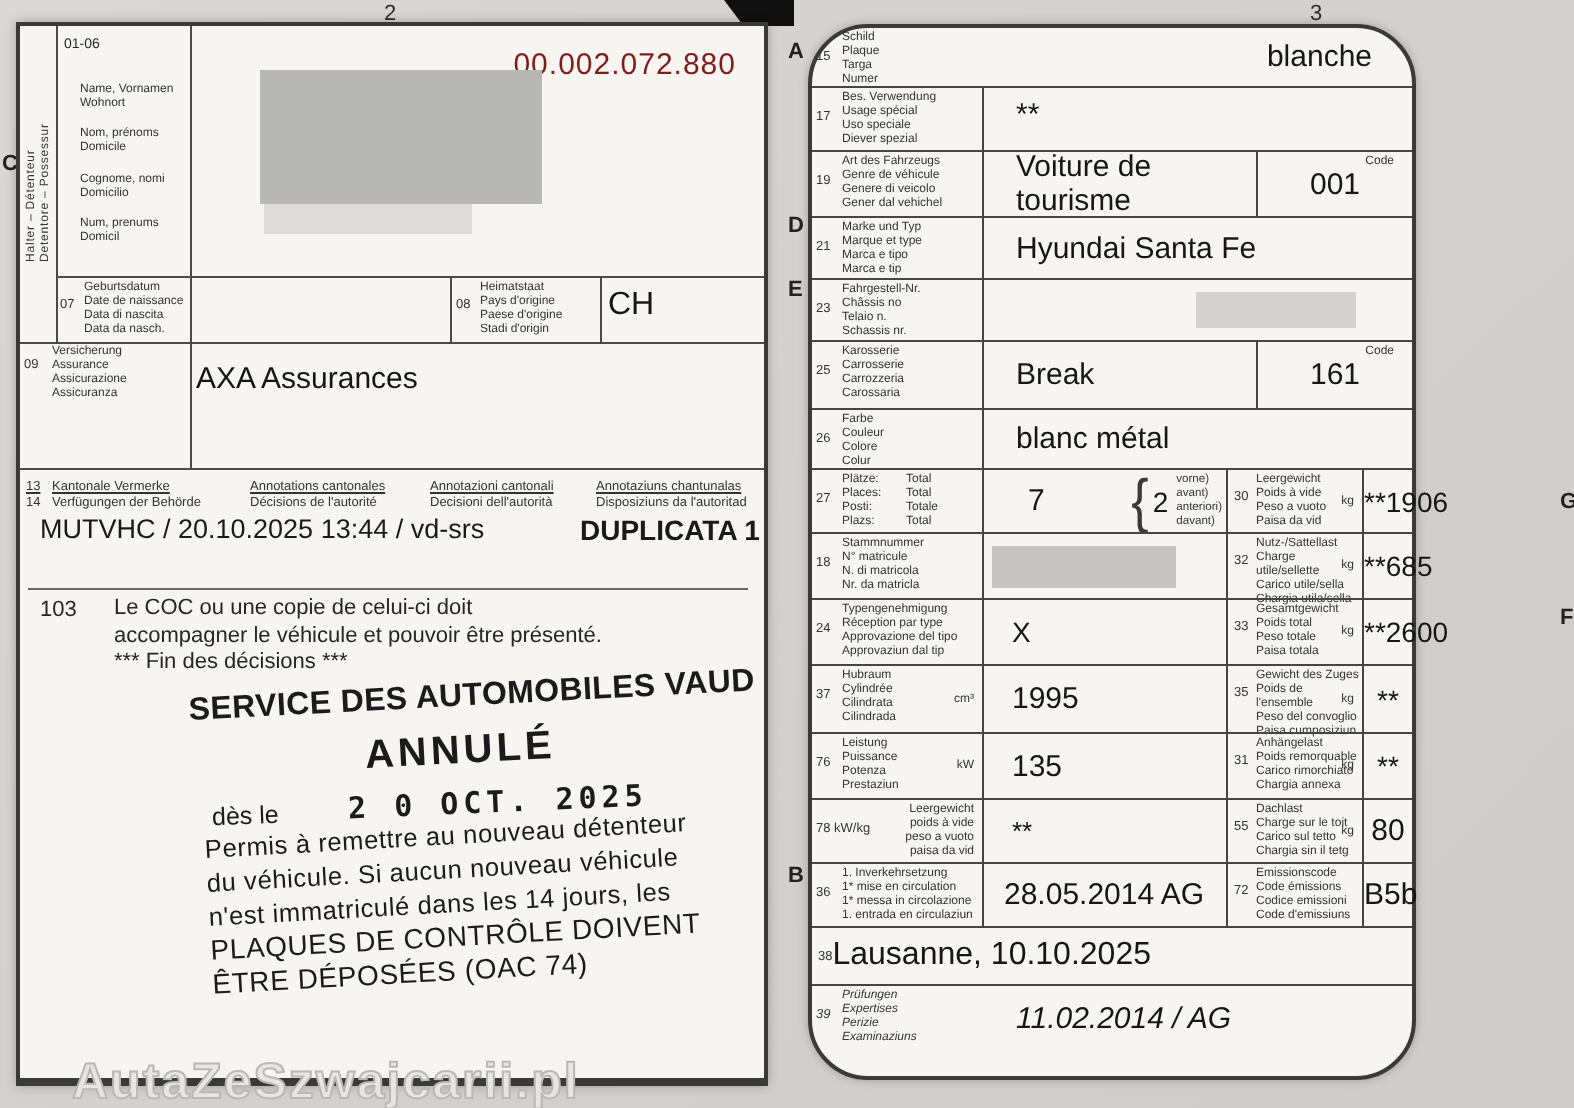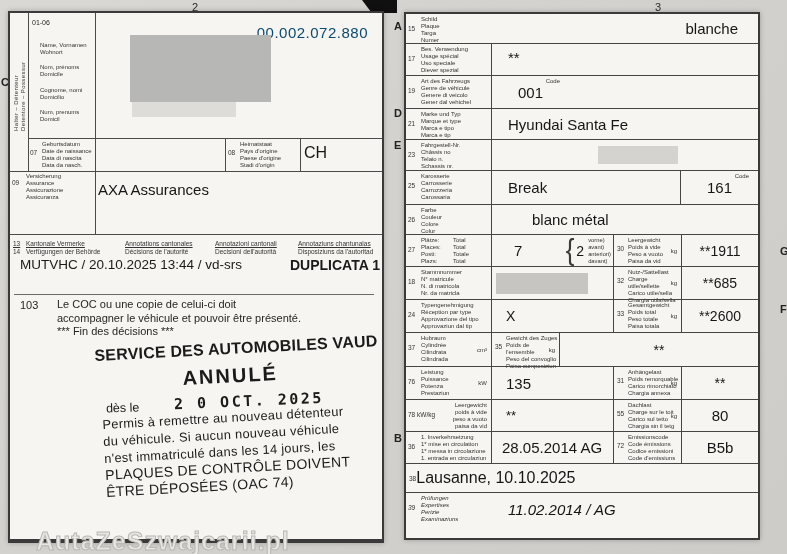--- a/index.html
+++ b/index.html
@@ -2,21 +2,21 @@
 <html><head>
 <meta charset="utf-8">
 <style>
   html,body{margin:0;padding:0;}
   body{background:#c9c8c4;font-family:"Liberation Sans",sans-serif;color:#262626;}
   #canvas{position:relative;width:787px;height:554px;overflow:hidden;
     background:linear-gradient(135deg,#d9d8d4 0%,#d3d2ce 40%,#cdccc8 100%);}
   .page{position:absolute;background:#f6f5f1;border:2px solid #3a3a3a;box-sizing:border-box;
     box-shadow:0 0 5px rgba(0,0,0,.25);}
   #page-left{left:8px;top:11px;width:376px;height:532px;border-bottom-width:4px;}
-  #page-right{left:404px;top:12px;width:356px;height:528px;display:flex;flex-direction:column;}
+  #page-right{left:404px;top:12px;width:304px;height:528px;display:flex;flex-direction:column;border-radius:30px;}
   .pagenum{position:absolute;font-size:11px;color:#2b2b2b;}
   .corner-mark{position:absolute;left:362px;top:0;width:35px;height:13px;background:#101010;
     clip-path:polygon(0 0,100% 0,100% 100%,28% 100%);}
   .mletter{position:absolute;font-size:11px;font-weight:bold;color:#222;}
   .lbl{font-size:6px;line-height:7px;white-space:pre-line;color:#333;}
   .fnum{font-size:6.5px;color:#333;}
   .val{font-size:15px;color:#161616;}
   .hline{position:absolute;background:#4a4a4a;height:1px;}
   .vline{position:absolute;background:#4a4a4a;width:1px;}
   .redact{position:absolute;}
@@ -77,21 +77,21 @@
     <div class="hline" style="left:18px;top:125px;width:354px;"></div>
     <div class="hline" style="left:0;top:158px;width:372px;"></div>
     <div class="hline" style="left:0;top:221px;width:372px;"></div>
     <div class="vline" style="left:215px;top:125px;height:33px;"></div>
     <div class="vline" style="left:290px;top:125px;height:33px;"></div>
 
     <div class="vtext" style="left:3px;top:118px;">Halter – Détenteur</div>
     <div class="vtext" style="left:10px;top:118px;">Detentore – Possessur</div>
 
     <div style="position:absolute;left:22px;top:6px;font-size:7px;">01-06</div>
-    <div style="position:absolute;right:14px;top:11px;font-size:15px;letter-spacing:.5px;color:#0c4a6e;">00.002.072.880</div>
+    <div style="position:absolute;right:14px;top:11px;font-size:15px;letter-spacing:.5px;color:#7f1d1d;">00.002.072.880</div>
 
     <div class="lbl" style="position:absolute;left:30px;top:29px;">Name, Vornamen
 Wohnort</div>
     <div class="lbl" style="position:absolute;left:30px;top:51px;">Nom, prénoms
 Domicile</div>
     <div class="lbl" style="position:absolute;left:30px;top:74px;">Cognome, nomi
 Domicilio</div>
     <div class="lbl" style="position:absolute;left:30px;top:96px;">Num, prenums
 Domicil</div>
 
@@ -175,20 +175,21 @@
     </div>
 
     <div class="row" style="height:33px;">
       <div class="lcell">
           <span class="fnum">19</span>
           <div class="lbl">Art des Fahrzeugs
 Genre de véhicule
 Genere di veicolo
 Gener dal vehichel</div>
         </div>
+      <div class="midval val">Voiture de tourisme</div>
       <div class="codecell">
           <span class="codelbl">Code</span>
           <span class="val">001</span>
         </div>
     </div>
 
     <div class="row" style="height:31px;">
       <div class="lcell">
           <span class="fnum">21</span>
           <div class="lbl">Marke und Typ
@@ -220,21 +221,21 @@
 Carrozzeria
 Carossaria</div>
         </div>
       <div class="midval val">Break</div>
       <div class="codecell">
           <span class="codelbl">Code</span>
           <span class="val">161</span>
         </div>
     </div>
 
-    <div class="row" style="height:30px;gap:24px;">
+    <div class="row" style="height:30px;">
       <div class="lcell">
           <span class="fnum">26</span>
           <div class="lbl">Farbe
 Couleur
 Colore
 Colur</div>
         </div>
       <div class="fullval val">blanc métal</div>
     </div>
 
@@ -262,21 +263,21 @@
         </span>
       </div>
       <div class="rlabel">
           <span class="fnum">30</span>
           <div class="lbl">Leergewicht
 Poids à vide
 Peso a vuoto
 Paisa da vid</div>
           <span class="unit">kg</span>
         </div>
-      <div class="rval">**1911</div>
+      <div class="rval">**1906</div>
     </div>
 
     <div class="row" style="height:33px;">
       <div class="lcell">
           <span class="fnum">18</span>
           <div class="lbl">Stammnummer
 N° matricule
 N. di matricola
 Nr. da matricla</div>
         </div>
@@ -316,20 +317,21 @@
 
     <div class="row" style="height:34px;">
       <div class="lcell">
           <span class="fnum">37</span>
           <div class="lbl">Hubraum
 Cylindrée
 Cilindrata
 Cilindrada</div>
           <span class="unit">cm³</span>
         </div>
+      <div class="lval val">1995</div>
       <div class="rlabel">
           <span class="fnum">35</span>
           <div class="lbl">Gewicht des Zuges
 Poids de l'ensemble
 Peso del convoglio
 Paisa cumposiziun</div>
           <span class="unit">kg</span>
         </div>
       <div class="rval">**</div>
     </div>

